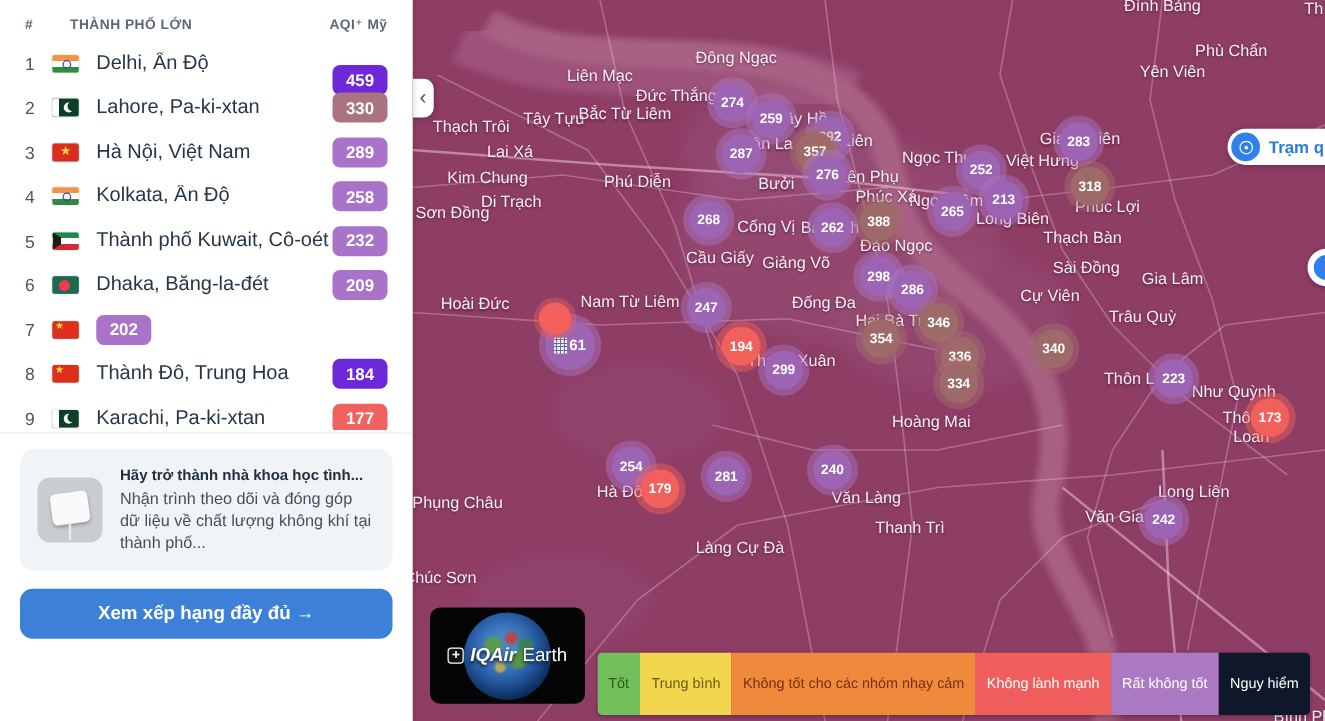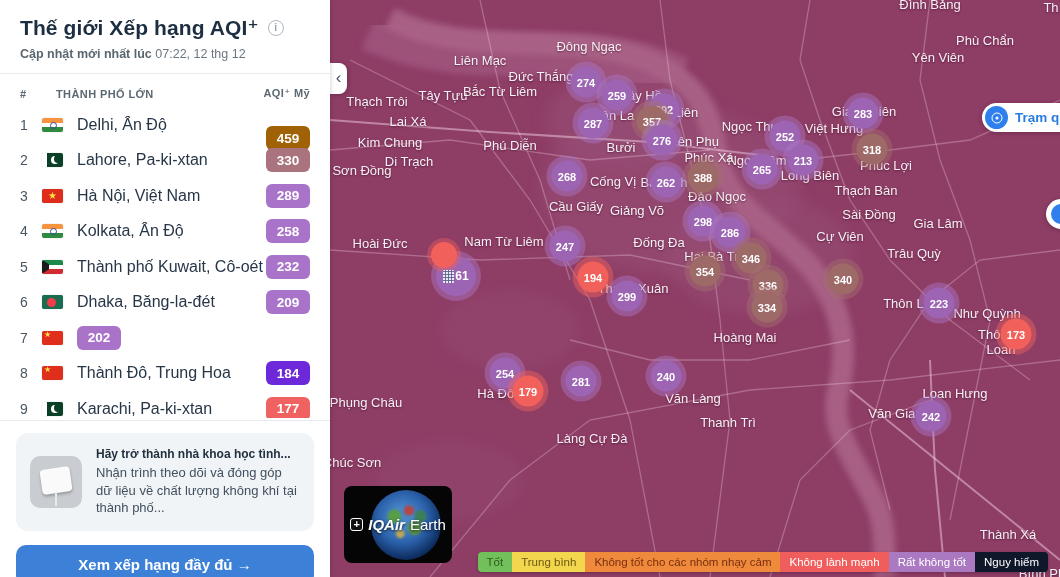--- a/index.html
+++ b/index.html
@@ -98,21 +98,21 @@
   .st-ic { width:23px; height:23px; border-radius:50%; background:#2f80ec; position:relative; flex:none; }
   .st-ic::before { content:""; position:absolute; left:50%; top:50%; width:9px; height:9px;
     border:1.8px solid #fff; border-radius:50%; transform:translate(-50%,-50%); }
   .st-ic::after { content:""; position:absolute; left:50%; top:50%; width:3px; height:3px;
     background:#fff; border-radius:50%; transform:translate(-50%,-50%); }
 
   .edge-ctl { position:absolute; right:-16px; top:199px; width:30px; height:30px; border-radius:50%;
     background:#fff; box-shadow:0 1px 4px rgba(0,0,0,.3); z-index:6; cursor:pointer; }
   .edge-ctl::before { content:""; position:absolute; inset:5px; border-radius:50%; background:#2f80ec; }
 
-  .earth { position:absolute; left:14px; bottom:14px; width:108px; height:77px; background:#050505;
+  .earth { position:absolute; left:14px; bottom:14px; width:124px; height:77px; background:#050505;
     border-radius:8px; overflow:hidden; display:flex; align-items:center; justify-content:center;
     z-index:6; cursor:pointer; }
   .globe { position:absolute; width:70px; height:70px; left:27px; top:4px; border-radius:50%;
     background:radial-gradient(circle at 45% 40%,#4886c8 0 18%,#2a5fa8 45%,#0d2d5e 72%,#061a38 100%); }
   .globe::before { content:""; position:absolute; inset:8%; border-radius:50%; filter:blur(1px);
     background:
       radial-gradient(circle at 30% 35%,rgba(90,160,60,.9) 0 12%,transparent 13%),
       radial-gradient(circle at 55% 25%,rgba(200,60,50,.85) 0 9%,transparent 10%),
       radial-gradient(circle at 65% 55%,rgba(90,150,60,.9) 0 14%,transparent 15%),
       radial-gradient(circle at 40% 65%,rgba(220,180,60,.8) 0 8%,transparent 9%),
@@ -120,51 +120,41 @@
   .eb-text { position:relative; z-index:2; color:#fff; font-size:15px; display:flex; align-items:center;
     gap:5px; text-shadow:0 1px 3px rgba(0,0,0,.85); }
   .eb-text b { font-style:italic; font-weight:700; }
   .plus-ic { width:13px; height:13px; border:1.6px solid #fff; border-radius:3px; position:relative;
     background:#111; flex:none; }
   .plus-ic::before { content:"+"; position:absolute; left:50%; top:50%; transform:translate(-50%,-56%);
     font-size:11px; font-weight:700; color:#fff; }
 
   .legend { position:absolute; right:12px; bottom:5px; display:flex; border-radius:4px; overflow:hidden;
     z-index:6; box-shadow:0 1px 3px rgba(0,0,0,.25); }
-  .seg { font-size:11.5px; padding:3px 9px; white-space:nowrap; line-height:1.25; }
+  .seg { font-size:11.5px; padding:18px 9px; white-space:nowrap; line-height:1.25; }
 </style>
 </head>
 <body>
 
 <div class="app">
 
   <aside class="sidebar">
-    <div class="sb-head">
-      <div class="sb-title-row">
-        <span class="sb-title">Thế giới Xếp hạng AQI⁺</span>
-        <span class="info"></span>
-      </div>
-      <p class="updated">
-        <b>Cập nhật mới nhất lúc</b>
-        <span>07:22, 12 thg 12</span>
-      </p>
-    </div>
 
     <div class="thead">
       <span class="c-rank">#</span>
       <span class="c-city">THÀNH PHỐ LỚN</span>
       <span class="c-aqi">AQI⁺ Mỹ</span>
     </div>
 
     <div class="rows" id="rows">
         <div class="row">
           <span class="rank">1</span>
           <span class="flag f-india"></span>
           <span class="city">Delhi, Ấn Độ</span>
-          <span class="badge" style="background: #a16207; margin-top: 27px;">459</span>
+          <span class="badge" style="background: #6d28d9; margin-top: 27px;">459</span>
         </div>
         <div class="row">
           <span class="rank">2</span>
           <span class="flag f-pakistan"></span>
           <span class="city">Lahore, Pa-ki-xtan</span>
           <span class="badge" style="background: rgb(169, 116, 126);">330</span>
         </div>
         <div class="row">
           <span class="rank">3</span>
           <span class="flag f-vietnam"></span>
@@ -301,21 +291,21 @@
         <span class="map-label" style="left: 393px; top: 256px;">Hai Bà Trưng</span>
         <span class="map-label" style="left: 329px; top: 242px;">Đống Đa</span>
         <span class="map-label" style="left: 174px; top: 241px;">Nam Từ Liêm</span>
         <span class="map-label" style="left: 50px; top: 243px;">Hoài Đức</span>
         <span class="map-label" style="left: 303px; top: 288px;">Thanh Xuân</span>
         <span class="map-label" style="left: 415px; top: 337px;">Hoàng Mai</span>
         <span class="map-label" style="left: 577px; top: 303px;">Thôn Lê</span>
         <span class="map-label" style="left: 657px; top: 313px;">Như Quỳnh</span>
         <span class="map-label" style="left: 670px; top: 334px;">Thôn M</span>
         <span class="map-label" style="left: 671px; top: 349px;">Loan</span>
-        <span class="map-label" style="left: 625px; top: 393px;">Loan Hưng</span>
+        <span class="map-label" style="left: 625px; top: 393px;">Long Liên</span>
         <span class="map-label" style="left: 569px; top: 413px;">Văn Giang</span>
         <span class="map-label" style="left: 173px; top: 393px;">Hà Đông</span>
         <span class="map-label" style="left: 363px; top: 398px;">Văn Làng</span>
         <span class="map-label" style="left: 398px; top: 422px;">Thanh Trì</span>
         <span class="map-label" style="left: 262px; top: 438px;">Làng Cự Đà</span>
         <span class="map-label" style="left: 36px; top: 402px;">Phụng Châu</span>
         <span class="map-label" style="left: 22px; top: 462px;">Chúc Sơn</span>
         <span class="map-label" style="left: 678px; top: 534px;">Thành Xá</span>
         <span class="map-label" style="left: 712px; top: 573px;">Bình Ph</span>
       </div>

